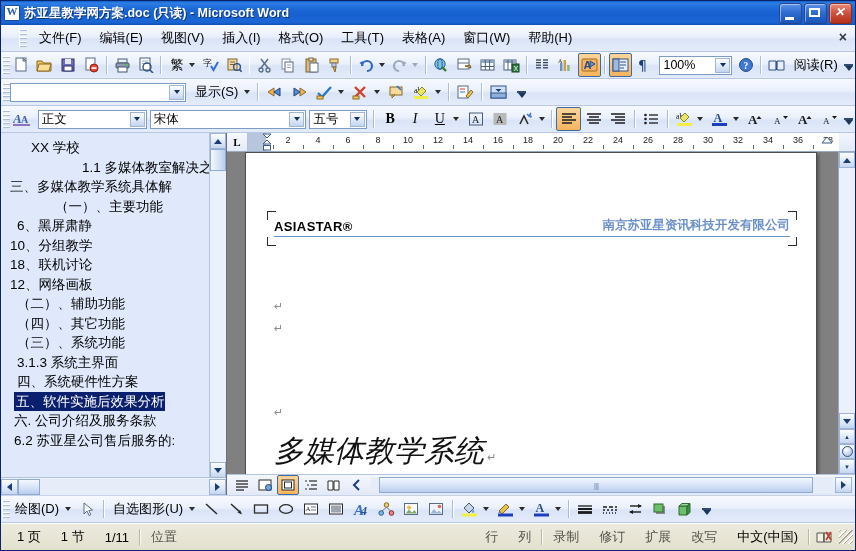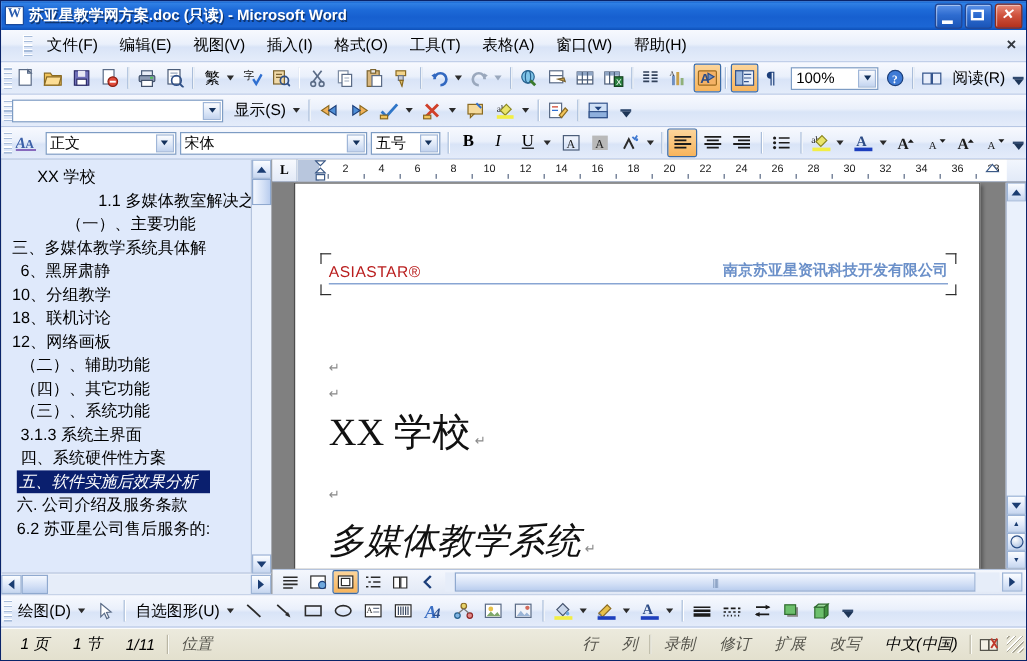--- a/index.html
+++ b/index.html
@@ -71,21 +71,21 @@
 
   
   .work{flex:1 1 auto;display:flex;min-height:0;background:#868686;}
 
   
   .docmap{width:225px;flex:0 0 225px;background:#dfe9fb;display:flex;flex-direction:column;
      border-right:1px solid #6f6f6f;position:relative;}
   .dm-list{flex:1 1 auto;overflow:hidden;padding:5px 0 0 2px;position:relative;}
   .dm-item{font-size:13.5px;color:#000;line-height:19.5px;height:19.5px;white-space:nowrap;
      padding-left:3px;overflow:hidden;}
-  .dm-item.sel{background:#0a1f6e;color:#fff;display:inline-block;padding-right:10px;font-style:italic;}
+  .dm-item.sel{background:#0a1f6e;color:#fff;display:inline-block;padding-right:0;}
   .dm-vsb{position:absolute;right:0;top:0;width:16px;bottom:17px;background:#eef2fb;
      border-left:1px solid #b5c4dd;display:flex;flex-direction:column;}
   .sb-btn{width:16px;height:16px;flex:0 0 16px;
      background:linear-gradient(to bottom,#fbfdff,#dfe9fa 55%,#c6d6ef);
      border:1px solid #9db4d6;box-sizing:border-box;display:flex;align-items:center;justify-content:center;}
   .sb-up{width:0;height:0;border-left:4px solid transparent;border-right:4px solid transparent;border-bottom:5px solid #1b3d72;}
   .sb-dn{width:0;height:0;border-left:4px solid transparent;border-right:4px solid transparent;border-top:5px solid #1b3d72;}
   .sb-track{flex:1 1 auto;background:#eaf1fc;}
   .sb-thumb{width:16px;height:22px;background:linear-gradient(to right,#f4f8ff,#d3e0f6 60%,#b9cdee);
      border:1px solid #8fa9cf;box-sizing:border-box;}
@@ -111,21 +111,21 @@
   .ruler .tick{position:absolute;font-size:9px;color:#1a1a1a;top:2px;transform:translateX(-50%);
      font-family:"Liberation Sans",sans-serif;}
   .ruler .minor{position:absolute;bottom:2px;width:1px;height:4px;background:#5a6a85;}
   .ruler-right-mark{position:absolute;right:6px;top:1px;}
 
   .page-area{flex:1 1 auto;position:relative;overflow:hidden;background:#808080;}
   .page{position:absolute;left:18px;top:0;width:570px;bottom:-40px;background:#fff;
      border:1px solid #4d4d4d;box-shadow:2px 2px 3px rgba(0,0,0,.35);}
   .hdr{position:absolute;left:28px;right:26px;top:64px;}
   .hdr-row{display:flex;justify-content:space-between;align-items:flex-end;padding-bottom:2px;}
-  .hdr-left{color:#b91c1c;font-weight:normal;font-size:13px;letter-spacing:.4px;}
+  .hdr-left{color:#000000;font-weight:bold;font-size:13px;letter-spacing:.4px;}
   .hdr-right{color:#6b90c9;font-weight:bold;font-size:12.5px;}
   .hdr-rule{border-bottom:1.5px solid #6b90c9;}
   .hdr-corner{position:absolute;width:8px;height:8px;}
   .c-tl{left:-7px;top:-6px;border-left:1px solid #2d2d2d;border-top:1px solid #2d2d2d;}
   .c-tr{right:-7px;top:-6px;border-right:1px solid #2d2d2d;border-top:1px solid #2d2d2d;}
   .c-bl{left:-7px;bottom:-9px;border-left:1px solid #2d2d2d;border-bottom:1px solid #2d2d2d;}
   .c-br{right:-7px;bottom:-9px;border-right:1px solid #2d2d2d;border-bottom:1px solid #2d2d2d;}
   .pilcrow{color:#8a8a8a;font-size:11px;font-family:"DejaVu Sans",sans-serif;}
   .body-line{position:absolute;left:28px;right:24px;}
   .ln-title{font-family:"Liberation Serif","DejaVu Serif",serif;font-size:32px;color:#111;white-space:nowrap;}
@@ -149,21 +149,21 @@
   .vbtn.on{border:1px solid #3c6ba5;background:linear-gradient(to bottom,#fcd59b,#f7b45c);}
 
   .hscroll{flex:1 1 auto;height:17px;display:flex;align-items:center;margin:0 2px;}
 
   
   .drawbar{height:26px;flex:0 0 26px;padding-left:1px;border-top:1px solid #c7d3e8;}
 
   
   .statusbar{height:26px;flex:0 0 26px;display:flex;align-items:center;
      background:linear-gradient(to bottom,#eceadd,#e3e0ce);border-top:1px solid #fff;font-size:13px;}
-  .st{padding:0 10px;color:#55544c;white-space:nowrap;font-style:italic;}
+  .st{padding:0 10px;color:#55544c;white-space:nowrap;}
   .st.blk{color:#000;}
   .st-sep{width:1px;height:16px;background:#b9b6a4;border-right:1px solid #fafaf4;}
   .st-pad{flex:1 1 auto;}
   .resize-grip{width:14px;height:14px;margin-right:2px;
      background:repeating-linear-gradient(135deg,#fff 0 1px,#a9a695 1px 2px,transparent 2px 4px);}
 
   svg{display:block;}
 </style>
 </head>
 <body>
@@ -674,22 +674,22 @@
         <div class="tend-ar"></div>
     </div>
   </div>
 
   <div class="work">
 
     <div class="docmap">
       <div class="dm-list">
         <div class="dm-item" style="padding-left:28px;">XX 学校</div>
         <div class="dm-item" style="padding-left:14px;text-align:right;">1.1 多媒体教室解决之道</div>
+        <div class="dm-item" style="padding-left:7px;">三、多媒体教学系统具体解</div>
         <div class="dm-item" style="padding-left:52px;">（一）、主要功能</div>
-        <div class="dm-item" style="padding-left:7px;">三、多媒体教学系统具体解</div>
         <div class="dm-item" style="padding-left:14px;">6、黑屏肃静</div>
         <div class="dm-item" style="padding-left:7px;">10、分组教学</div>
         <div class="dm-item" style="padding-left:7px;">18、联机讨论</div>
         <div class="dm-item" style="padding-left:7px;">12、网络画板</div>
         <div class="dm-item" style="padding-left:14px;">（二）、辅助功能</div>
         <div class="dm-item" style="padding-left:14px;">（四）、其它功能</div>
         <div class="dm-item" style="padding-left:14px;">（三）、系统功能</div>
         <div class="dm-item" style="padding-left:14px;">3.1.3 系统主界面</div>
         <div class="dm-item" style="padding-left:14px;">四、系统硬件性方案</div>
         <div style="padding-left:11px;line-height:19.5px;height:19.5px;">
@@ -796,24 +796,20 @@
             <div class="hdr-rule"></div>
           </div>
 
           <div class="body-line" style="top:146px;">
             <span class="pilcrow">↵</span>
           </div>
           <div class="body-line" style="top:168px;">
             <span class="pilcrow">↵</span>
           </div>
 
-          <div class="body-line" style="top:186px;">
-            <span class="ln-title">XX 学校</span>
-            <span class="pilcrow">↵</span>
-          </div>
 
           <div class="body-line" style="top:252px;">
             <span class="pilcrow">↵</span>
           </div>
 
           <div class="body-line" style="top:278px;">
             <span class="ln-sub">多媒体教学系统</span>
             <span class="pilcrow">↵</span>
           </div>
         </div>

